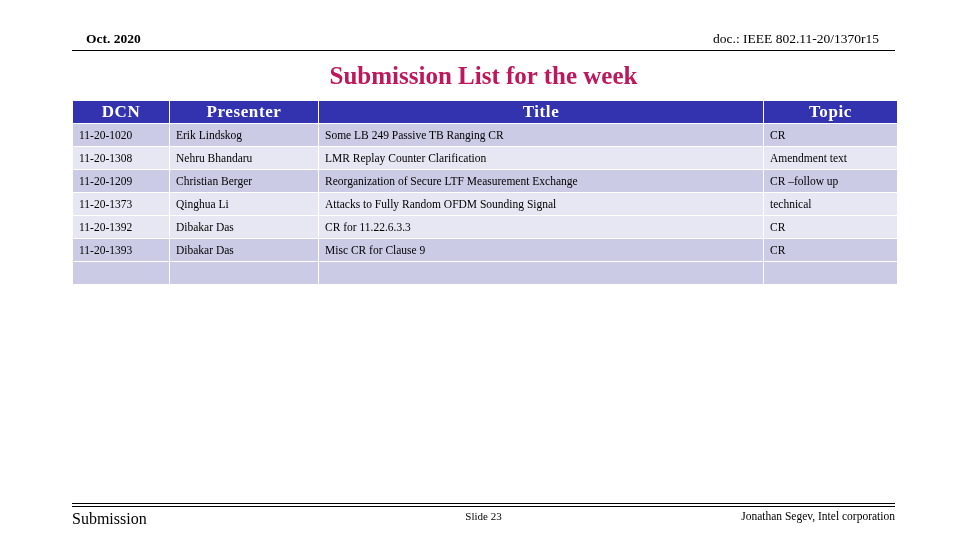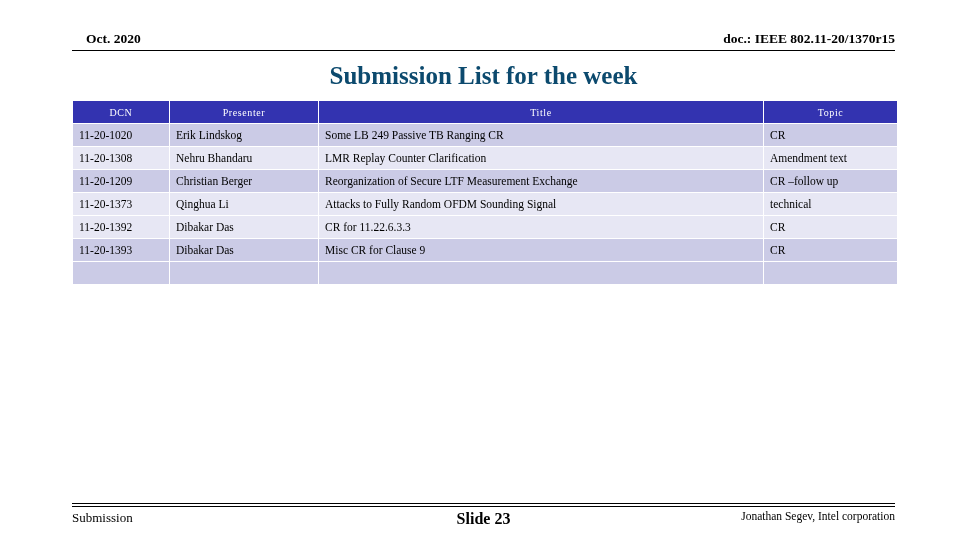--- a/index.html
+++ b/index.html
@@ -29,40 +29,40 @@
     left: 14px;
     top: 0;
     font-size: 13.5px;
     font-weight: bold;
     color: #000000;
     line-height: 17px;
     white-space: nowrap;
   }
   .slide-header .hdr-right {
     position: absolute;
-    right: 0;
+    right: 16px;
     top: 0;
     font-size: 13.5px;
-    font-weight: bold;
+    font-weight: normal;
     color: #000000;
     line-height: 17px;
     white-space: nowrap;
     margin-left: 12px;
   }
 
   
   .slide-title {
     position: absolute;
     left: 72px;
     top: 60px;
     width: 823px;
     text-align: center;
     font-size: 25px;
     font-weight: bold;
-    color: #0c4a6e;
+    color: #be185d;
     letter-spacing: 0px;
     line-height: 32px;
     white-space: nowrap;
   }
 
   
   .subm-table {
     position: absolute;
     left: 72px;
     top: 100px;
@@ -76,22 +76,22 @@
     padding: 0 6px;
     margin: 0;
     vertical-align: middle;
     font-weight: normal;
     overflow: hidden;
     white-space: nowrap;
   }
   .subm-table thead th {
     background: #3333B0;
     color: #ffffff;
-    font-weight: normal;
-    font-size: 10px;
+    font-weight: bold;
+    font-size: 17px;
     height: 22px;
     text-align: center;
     letter-spacing: 0.6px;
   }
   .subm-table tbody td {
     height: 22px;
     color: #000000;
     text-align: left;
   }
   .subm-table tbody tr.row-dark td { background: #CBCBE6; }
@@ -117,34 +117,33 @@
     left: 0;
     top: 2px;
     width: 100%;
     height: 0;
     border-top: 1px solid #000000;
   }
   .slide-footer .ft-left {
     position: absolute;
     left: 0;
     top: 6px;
-    font-size: 13px;
+    font-size: 16px;
     color: #000000;
     white-space: nowrap;
   }
   .slide-footer .ft-center {
     position: absolute;
     left: 0;
     top: 6px;
     width: 100%;
     text-align: center;
-    font-size: 16px;
-    color: #000000;
-    white-space: nowrap;
-    font-weight: bold;
+    font-size: 11px;
+    color: #000000;
+    white-space: nowrap;
   }
   .slide-footer .ft-right {
     position: absolute;
     right: 0;
     top: 6px;
     font-size: 11.5px;
     color: #000000;
     white-space: nowrap;
     text-align: right;
   }

